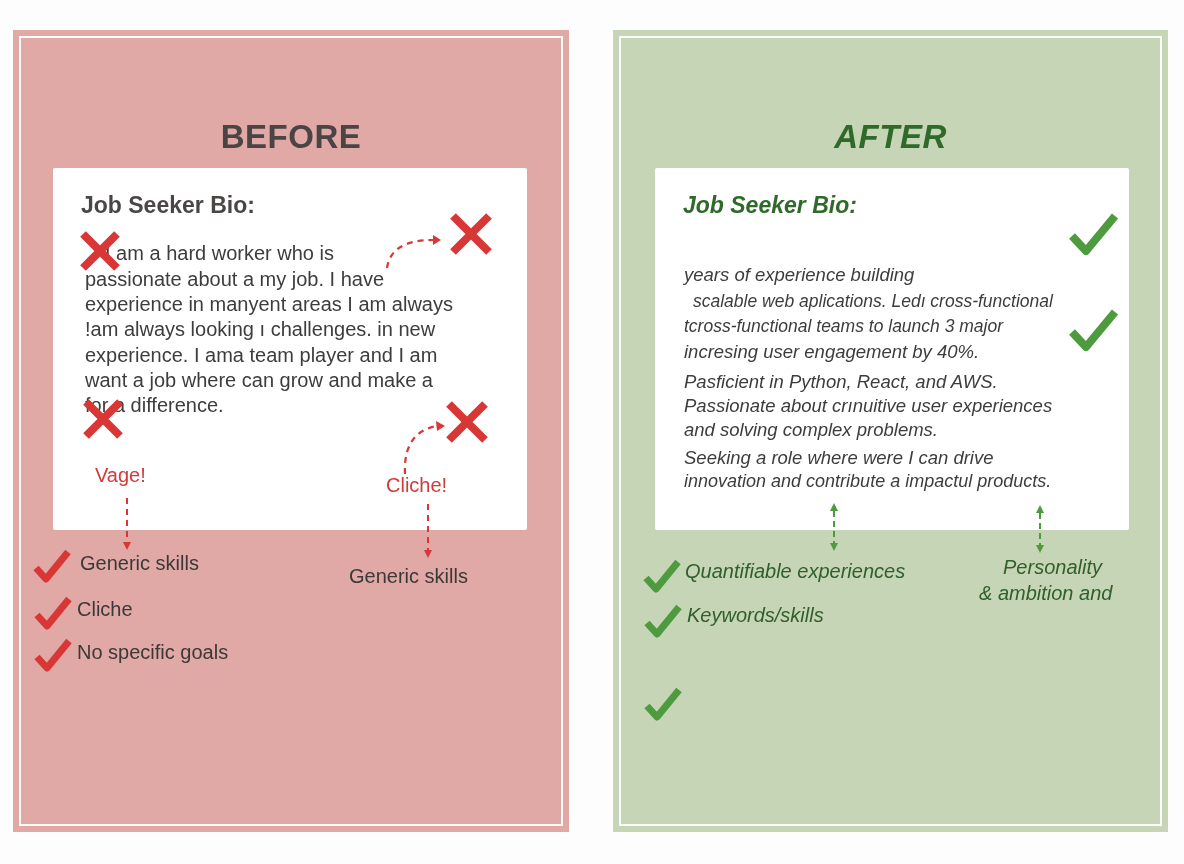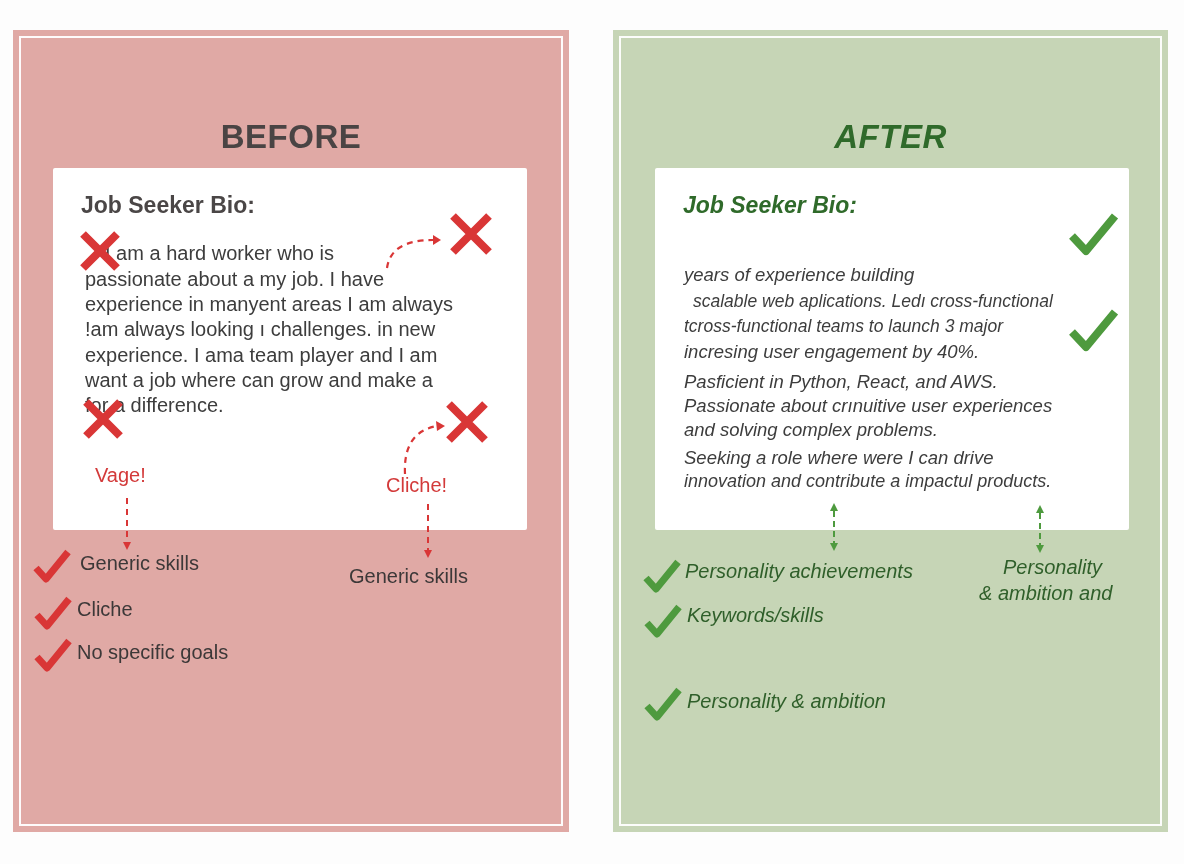--- a/index.html
+++ b/index.html
@@ -171,31 +171,30 @@
           <path d="M1 41 L9 41 L5 49 Z" fill="#4e9a3e"></path>
         </svg>
     </div>
   </div>
 
   <div class="icon" style="left:29px;top:528px;">
     <svg width="40" height="36" viewBox="0 0 40 36">
         <path d="M4 20 L14 31 L36 4" fill="none" stroke="#4e9a3e" stroke-width="7" stroke-linejoin="round"></path>
       </svg>
   </div>
-  <div class="check-label" style="left:72px;top:530px;">Personality achievements</div>
+  <div class="check-label" style="left:72px;top:530px;">Quantifiable experiences</div>
 
   <div class="icon" style="left:30px;top:573px;">
     <svg width="40" height="36" viewBox="0 0 40 36">
         <path d="M4 20 L14 31 L36 4" fill="none" stroke="#4e9a3e" stroke-width="7" stroke-linejoin="round"></path>
       </svg>
   </div>
   <div class="check-label" style="left:74px;top:574px;">Keywords/skills</div>
 
   <div class="icon" style="left:30px;top:656px;">
     <svg width="40" height="36" viewBox="0 0 40 36">
         <path d="M4 20 L14 31 L36 4" fill="none" stroke="#4e9a3e" stroke-width="7" stroke-linejoin="round"></path>
       </svg>
   </div>
-  <div class="check-label" style="left:74px;top:660px;">Personality &amp; ambition</div>
 
   <div class="check-label" style="left:372px;top:526px;width:135px;text-align:center;">Personality</div>
   <div class="check-label" style="left:366px;top:552px;">&amp; ambition and</div>
 </div>
 
 </body></html>

